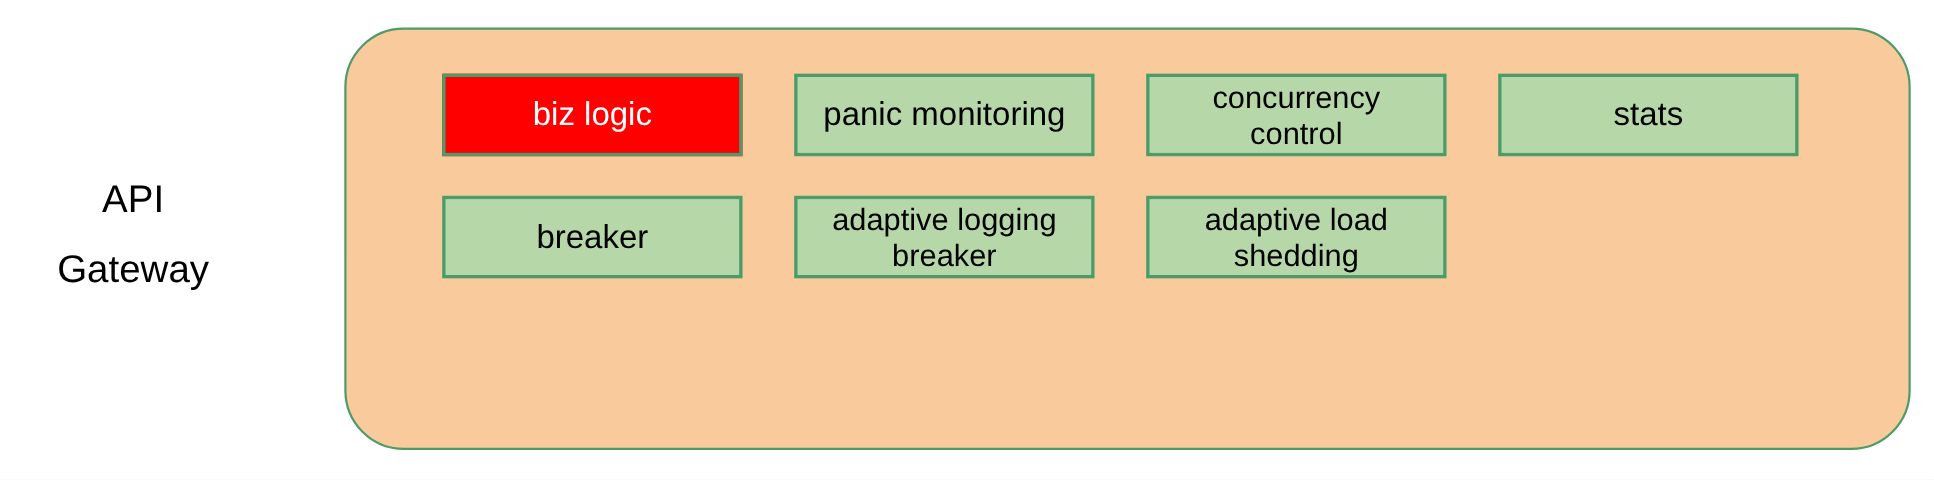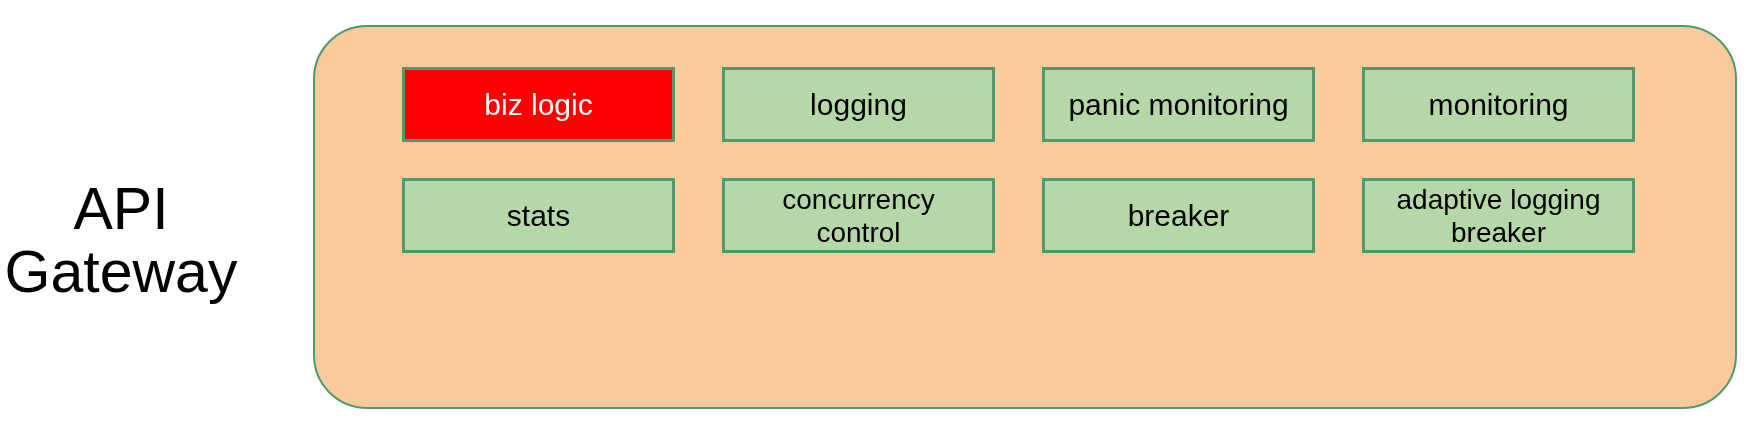--- a/index.html
+++ b/index.html
@@ -14,25 +14,24 @@
     height: 436px;
     background: #ffffff;
     overflow: hidden;
   }
   .gateway-title {
     position: absolute;
     left: 0px;
     top: 150px;
     width: 242px;
     text-align: center;
-    font-size: 59px;
+    font-size: 35px;
     line-height: 63px;
     color: var(--text, #000000);
     white-space: pre-line;
-    margin-top: 28px;
   }
   .gateway-box {
     position: absolute;
     left: 313px;
     top: 25px;
     width: 1424px;
     height: 384px;
     box-sizing: border-box;
     background: var(--container-fill, #F9CB9C);
     border: 2.5px solid var(--container-border, #4E9A68);
@@ -75,27 +74,27 @@
 <div class="stage">
 
   <div class="gateway-title">API
 Gateway</div>
 
   <div class="gateway-box">
 
     <div class="feature-grid">
 
       <div class="cell highlight">biz logic</div>
-      <div class="cell">logging</div>
 
       <div class="cell">panic monitoring</div>
-      <div class="cell">monitoring</div>
-      <div class="cell">stats</div>
       <div class="cell two-line">concurrency
 control</div>
+      <div class="cell">stats</div>
 
       <div class="cell">breaker</div>
       <div class="cell two-line">adaptive logging
 breaker</div>
+      <div class="cell two-line">adaptive load
+shedding</div>
 
     </div>
   </div>
 </div>
 
 </body></html>

